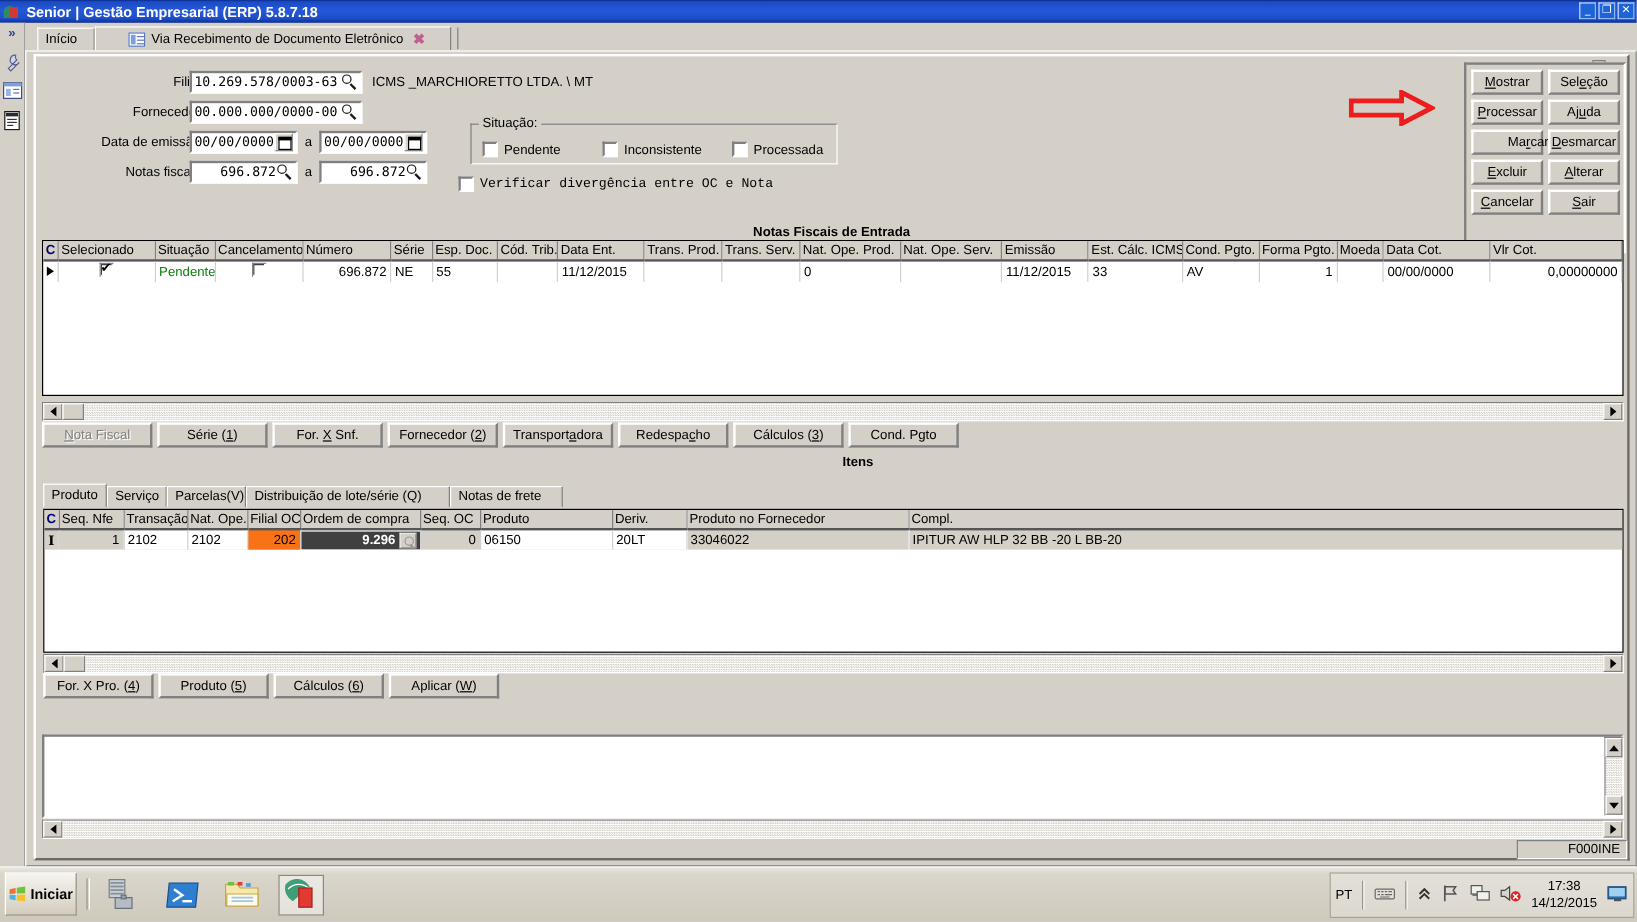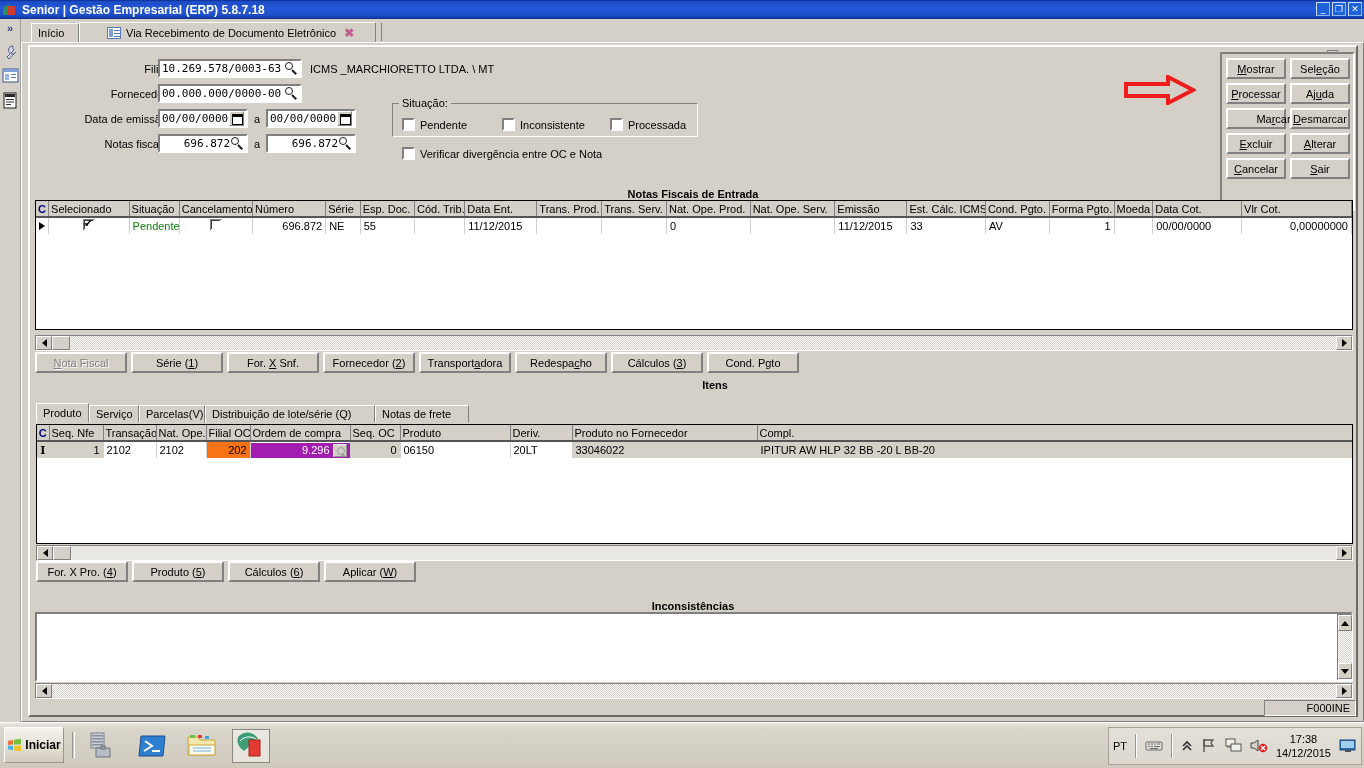--- a/index.html
+++ b/index.html
@@ -147,22 +147,22 @@
   .cellcheck {
     width: 12px; height: 12px; background:#fff; display:inline-block;
     border: 1px solid #808080; border-right-color:#fff; border-bottom-color:#fff;
     box-shadow: inset -1px -1px 0 #fff, inset 1px 1px 0 #404040; position: relative;
   }
   .cellcheck.checked:after{
     content:"\2714"; position:absolute; left:0px; top:-3px; font-size:11px; color:#000;
     font-family:"DejaVu Sans", sans-serif;
   }
   .selcell {
-    background: #a21caf; color: #fff; display:flex; align-items:center; height: 15px;
-    margin: -1px -3px; padding: 0 3px;
+    background: #404040; color: #fff; display:flex; align-items:center; height: 15px;
+    margin: -1px -3px; padding: 0 3px; font-weight: bold;
   }
   .selcell .v { flex:1; text-align:right; }
   .selcell .lens2 { width: 14px; height: 13px; background:#d4d0c8; margin-left:3px; position:relative;
       border:1px solid; border-color:#e8e8e8 #909090 #909090 #e8e8e8; flex:none;}
   .selcell .lens2:before{content:""; position:absolute; left:3px; top:2px; width:6px;height:6px;
       border:1.4px solid #999; border-radius:50%;}
   .selcell .lens2:after{content:""; position:absolute; left:8px; top:8px; width:4px;height:1.6px;background:#999;
       transform:rotate(45deg); transform-origin:left center;}
 
   
@@ -354,21 +354,21 @@
         <span>Pendente</span>
       </div>
       <div class="cb" style="left:472px; top:71px;">
         <span class="box"></span>
         <span>Inconsistente</span>
       </div>
       <div class="cb" style="left:580px; top:71px;">
         <span class="box"></span>
         <span>Processada</span>
       </div>
-      <div class="cb" style="left:372px; top:100px;">
+      <div class="cb" style="left:352px; top:100px;font-family:Liberation Mono, monospace;">
         <span class="box"></span>
         <span>Verificar divergência entre OC e Nota</span>
       </div>
 
       <div class="btnpanel" style="left:1190px; top:5px; width:135px; height:159px;">
         <div class="btn" style="left:4px;  top:4px;   width:60px; height:21px;">
             <span><u>M</u>ostrar</span>
           </div>
         <div class="btn" style="left:68px; top:4px;   width:60px; height:21px;">
             <span>Sel<u>e</u>ção</span>
@@ -602,21 +602,20 @@
       <div class="btn" style="left:102px; top:514px; width:92px; height:21px;">
           <span>Produto (<u>5</u>)</span>
         </div>
       <div class="btn" style="left:198px; top:514px; width:92px; height:21px;">
           <span>Cálculos (<u>6</u>)</span>
         </div>
       <div class="btn" style="left:294px; top:514px; width:92px; height:21px;">
           <span>Aplicar (<u>W</u>)</span>
         </div>
 
-      <div class="section-title" style="top:553px;">Inconsistências</div>
       <div style="position:absolute; left:5px; top:565px; width:1318px; height:70px; background:#fff; border:2px solid; border-color:#808080 #fff #fff #808080;">
         <span style="position:absolute; left:3px; top:2px; font-size:11px;"></span>
       </div>
       <div class="vsb" style="left:1307px; top:567px; height:66px;">
         <div class="sbbtn">
             <span class="arr u"></span>
           </div>
         <div class="track"></div>
         <div class="sbbtn">
             <span class="arr d"></span>

